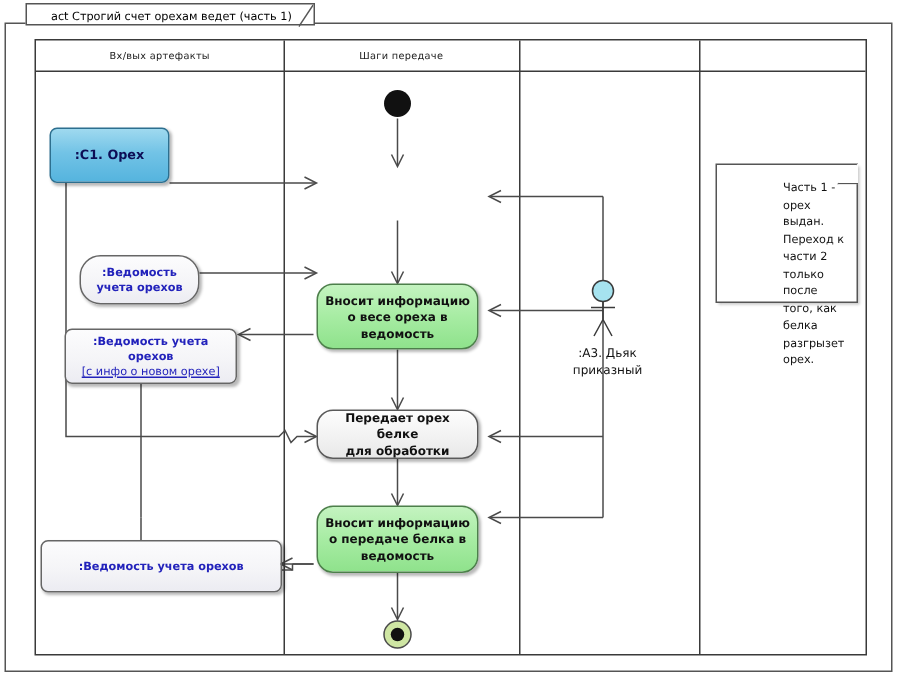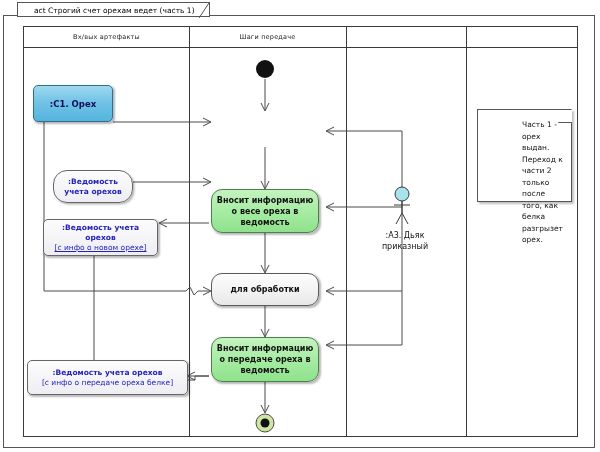--- a/index.html
+++ b/index.html
@@ -289,37 +289,37 @@
   </div>
 
   <div class="node artifact" style="left:43px; top:219px; width:115px; height:37px;">
     <span>:Ведомость учета</span>
     <span>орехов</span>
     <span class="sub u">[с инфо о новом орехе]</span>
   </div>
 
   <div class="node artifact" style="left:27px; top:360px; width:161px; height:35px;">
     <span>:Ведомость учета орехов</span>
-    <span class="sub">[с инфо о передаче ореха белке]</span>
   </div>
 
 
   <div class="node action green" style="left:211px; top:189px; width:108px; height:44px; flex-direction:column;">
     <span>Вносит информацию</span>
     <span>о весе ореха в</span>
     <span>ведомость</span>
   </div>
 
   <div class="node action" style="left:211px; top:273px; width:108px; height:33px; flex-direction:column;">
+    <span>Передает орех белке</span>
     <span>для обработки</span>
   </div>
 
   <div class="node action green" style="left:211px; top:337px; width:108px; height:45px; flex-direction:column;">
     <span>Вносит информацию</span>
-    <span>о передаче ореха в</span>
+    <span>о передаче белка в</span>
     <span>ведомость</span>
   </div>
 
   <div class="actor" style="left:395px; top:186px;">
     <svg width="16" height="42" viewBox="0 0 16 42" style="position:absolute;left:-1px;top:0;">
       <circle cx="8" cy="8" r="7" fill="#a6e3ef" stroke="#3a3a3a" stroke-width="1"></circle>
       <path d="M8,15 L8,27" stroke="#3a3a3a" stroke-width="1" fill="none"></path>
       <path d="M0,19 L16,19" stroke="#3a3a3a" stroke-width="1" fill="none"></path>
       <path d="M8,27 L2,38 M8,27 L14,38" stroke="#3a3a3a" stroke-width="1" fill="none"></path>
     </svg>

